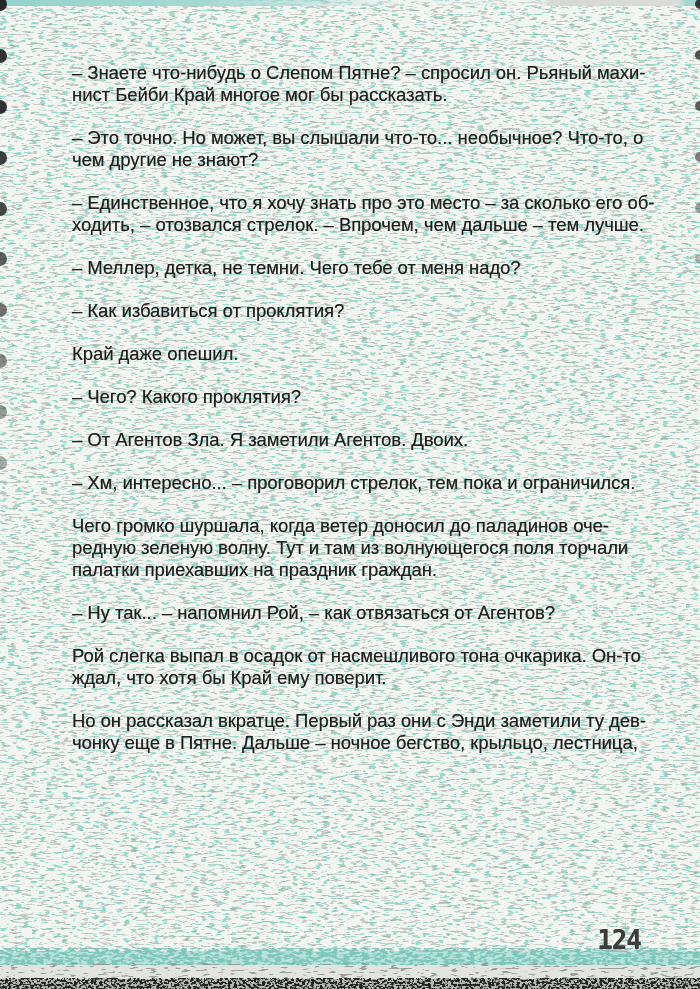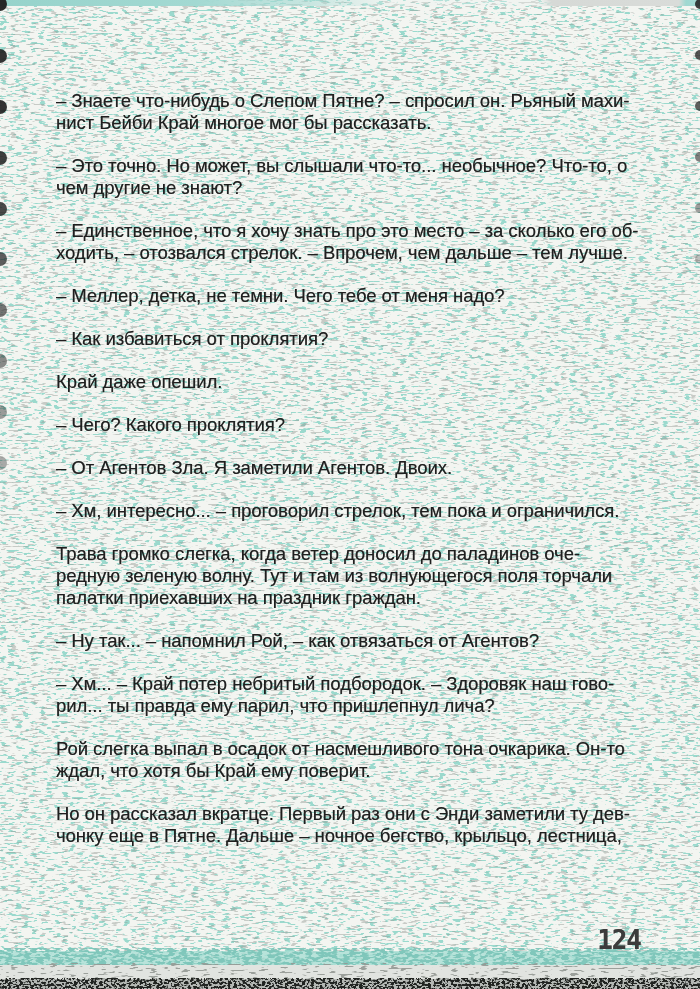--- a/index.html
+++ b/index.html
@@ -26,24 +26,23 @@
     background: linear-gradient(to right,
       #96d3cb 0%, #a3d9d2 28%,
       rgba(163,217,210,0.55) 44%,
       rgba(235,242,240,0.30) 56%,
       rgba(235,242,240,0.35) 77%,
       #d6d9d6 79%, #d9dcd9 97%,
       #9fd8d1 98%, #a4dbd4 100%);
   }
   .text-block {
     position: absolute;
-    left: 56px; top: 62px;
+    left: 72px; top: 62px;
     width: 580px;
     z-index: 2;
-    margin-top: 28px;
   }
   .text-block p {
     margin: 0 0 21px 0;
     font-size: 18.4px;
     line-height: 22px;
     color: #1f1f1f;
     white-space: pre;
     text-shadow: 0.3px 0 0 rgba(31,31,31,0.55);
   }
   .page-number {
@@ -138,26 +137,24 @@
     <p>– Это точно. Но может, вы слышали что-то... необычное? Что-то, о
 чем другие не знают?</p>
     <p>– Единственное, что я хочу знать про это место – за сколько его об-
 ходить, – отозвался стрелок. – Впрочем, чем дальше – тем лучше.</p>
     <p>– Меллер, детка, не темни. Чего тебе от меня надо?</p>
     <p>– Как избавиться от проклятия?</p>
     <p>Край даже опешил.</p>
     <p>– Чего? Какого проклятия?</p>
     <p>– От Агентов Зла. Я заметили Агентов. Двоих.</p>
     <p>– Хм, интересно... – проговорил стрелок, тем пока и ограничился.</p>
-    <p>Трава громко слегка, когда ветер доносил до паладинов оче-
+    <p>Чего громко шуршала, когда ветер доносил до паладинов оче-
 редную зеленую волну. Тут и там из волнующегося поля торчали
 палатки приехавших на праздник граждан.</p>
     <p>– Ну так... – напомнил Рой, – как отвязаться от Агентов?</p>
-    <p>– Хм... – Край потер небритый подбородок. – Здоровяк наш гово-
-рил... ты правда ему парил, что пришлепнул лича?</p>
     <p>Рой слегка выпал в осадок от насмешливого тона очкарика. Он-то
 ждал, что хотя бы Край ему поверит.</p>
     <p>Но он рассказал вкратце. Первый раз они с Энди заметили ту дев-
 чонку еще в Пятне. Дальше – ночное бегство, крыльцо, лестница,</p>
   </div>
 
   <div class="page-number">124</div>
 
 </div>
 

